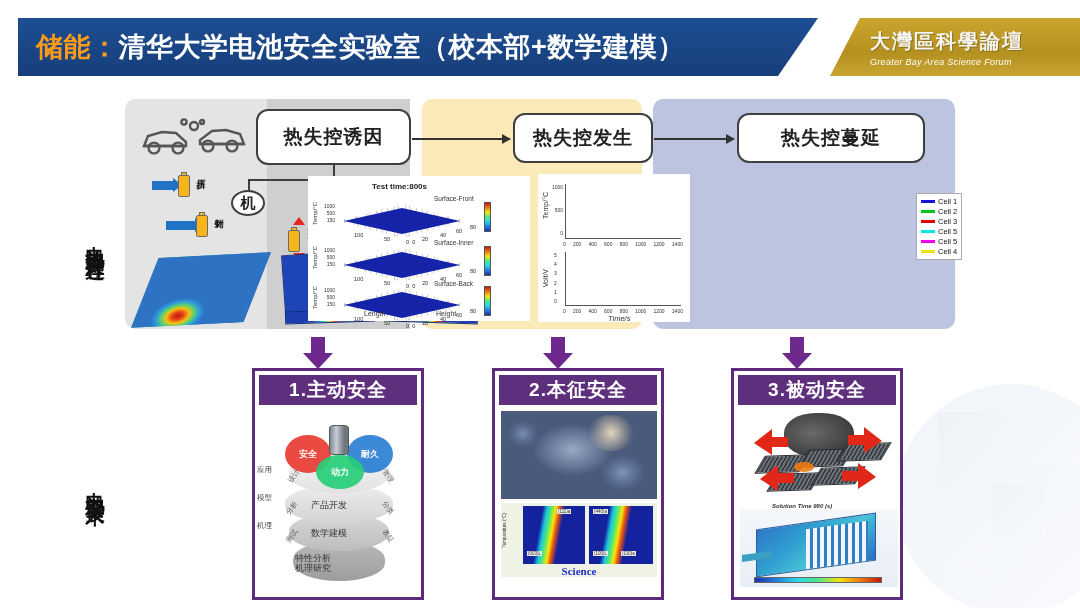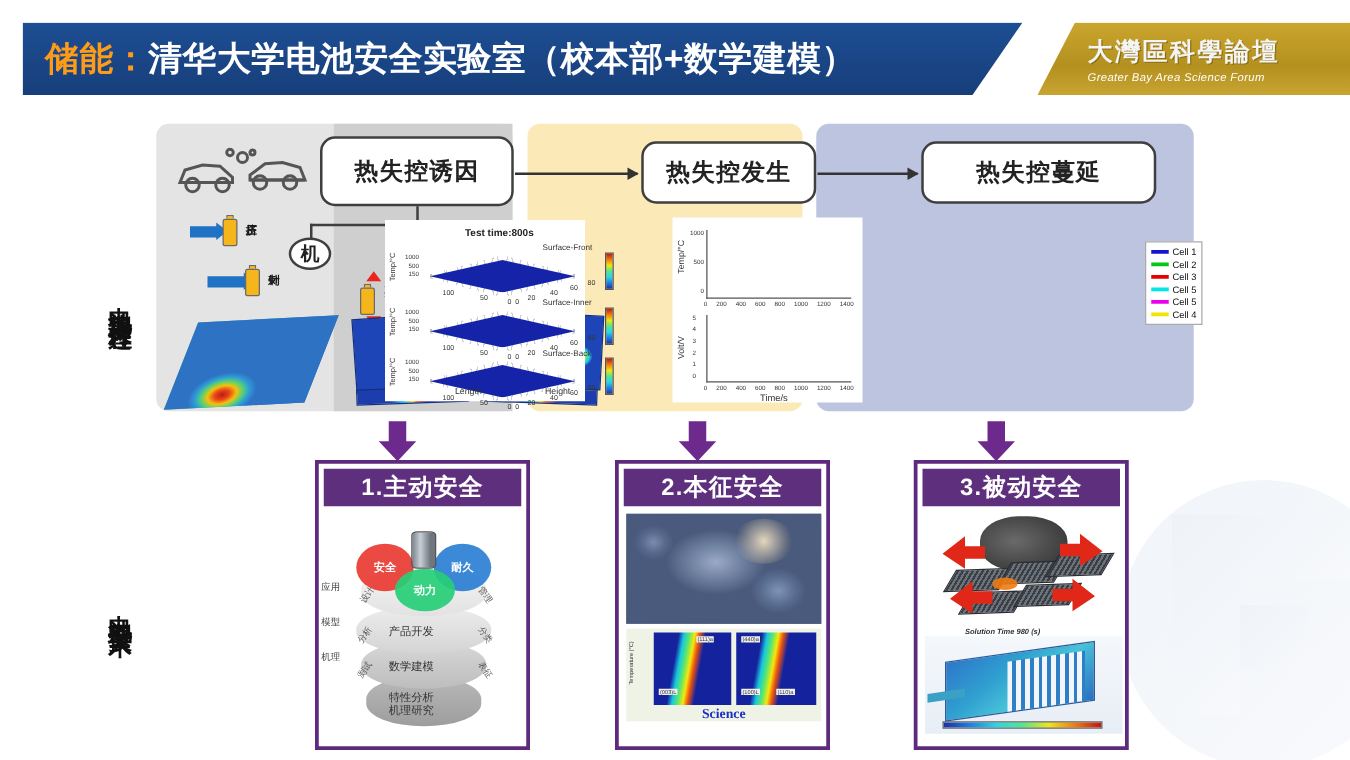--- a/index.html
+++ b/index.html
@@ -157,21 +157,21 @@
   .plate-strip {
     height: 13px;
     background: linear-gradient(90deg,#1d3cae 0%,#1d3cae 30%,#24c9e8 42%,#f7d90b 50%,#e84b16 54%,#1d3cae 66%,#1d3cae 100%);
     border: 1px solid #12307f;
   }
   .cbar-h { position: absolute; height: 7px; width: 58px;
     background: linear-gradient(90deg,#1b2fa8,#1f7fe0,#2ad6e6,#4ee88e,#f2e60b,#f07a10,#c3160b); border: 1px solid #444; }
 
   
   .chartcard { position: absolute; background: #fff; }
-  #chart-occur { left: 308px; top: 176px; width: 160px; height: 145px; }
+  #chart-occur { left: 308px; top: 176px; width: 222px; height: 145px; }
   #chart-spread { left: 538px; top: 174px; width: 152px; height: 148px; }
 
   .mini-title { position: absolute; font-size: 7px; color: #222; font-weight: bold; white-space: nowrap; }
   .axis-lbl { position: absolute; font-size: 5.6px; color: #333; white-space: nowrap; }
   .axis-lbl-v { position: absolute; font-size: 6px; color: #333; writing-mode: vertical-rl; transform: rotate(180deg); white-space: nowrap; }
   .surf-diamond {
     position: absolute; width: 116px; height: 26px;
     background: #1423a8;
     clip-path: polygon(50% 0, 100% 50%, 50% 100%, 0 50%);
   }
@@ -459,21 +459,21 @@
     <div class="tick-row" style="left:25px; top:134px; width:120px;">
       <span>0</span>
       <span>200</span>
       <span>400</span>
       <span>600</span>
       <span>800</span>
       <span>1000</span>
       <span>1200</span>
       <span>1400</span>
     </div>
-    <div class="axis-lbl" style="left:70px; top:140px; font-size:7.5px;">Time/s</div>
+    <div class="axis-lbl" style="left:70px; top:140px; font-size:7.5px;font-style:italic;">Time/s</div>
   </div>
 
   <div class="legendbox" style="left:916px; top:193px;">
     <div class="legend-item">
       <span class="legend-swatch" style="background:#1414d2;"></span>
       <span>Cell 1</span>
     </div>
     <div class="legend-item">
       <span class="legend-swatch" style="background:#00c814;"></span>
       <span>Cell 2</span>
@@ -532,21 +532,21 @@
       <div class="ring-lbl-rot" style="left:32px; top:62px; transform:rotate(-55deg);">设计</div>
       <div class="ring-lbl-rot" style="left:30px; top:94px; transform:rotate(-55deg);">分析</div>
       <div class="ring-lbl-rot" style="left:30px; top:122px; transform:rotate(-55deg);">测试</div>
 
       <div class="ring-lbl-rot" style="left:126px; top:62px; transform:rotate(55deg);">管理</div>
       <div class="ring-lbl-rot" style="left:126px; top:94px; transform:rotate(55deg);">分类</div>
       <div class="ring-lbl-rot" style="left:126px; top:122px; transform:rotate(55deg);">表征</div>
 
       <div class="ring-lbl" style="left:56px; top:90px; font-size:9px; color:#333;">产品开发</div>
       <div class="ring-lbl" style="left:56px; top:118px; font-size:9px; color:#333;">数学建模</div>
-      <div class="ring-lbl" style="left:56px; top:144px; font-size:9px; color:#333; line-height:1.15; text-align:right; white-space:pre-line;">特性分析
+      <div class="ring-lbl" style="left:40px; top:144px; font-size:9px; color:#333; line-height:1.15; text-align:right; white-space:pre-line;">特性分析
 机理研究</div>
     </div>
   </div>
 
   <div class="card" id="card-intrinsic">
     <div class="card-head">2.本征安全</div>
     <div class="card-body">
       <div class="microimg">
         <div class="micro-glow"></div>
       </div>

